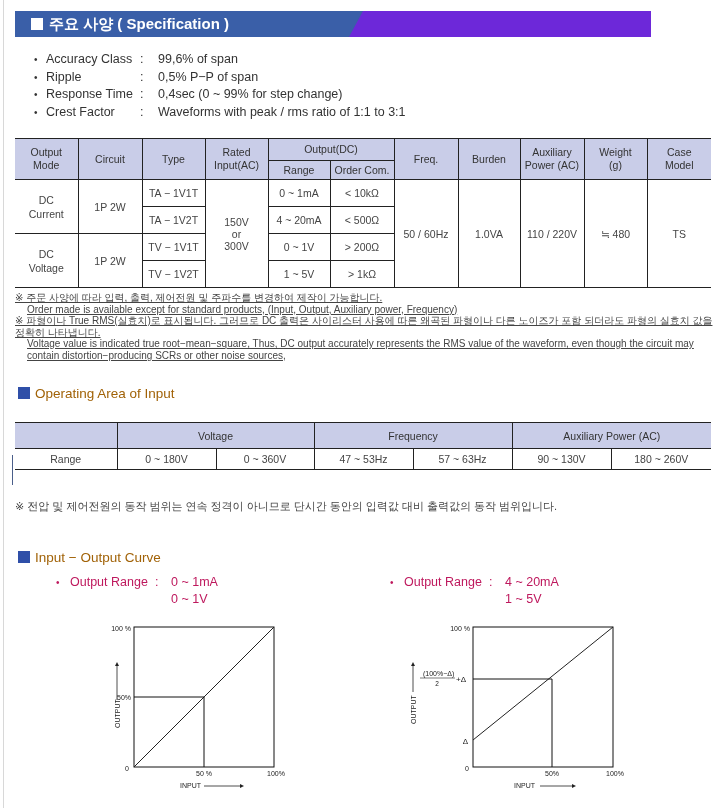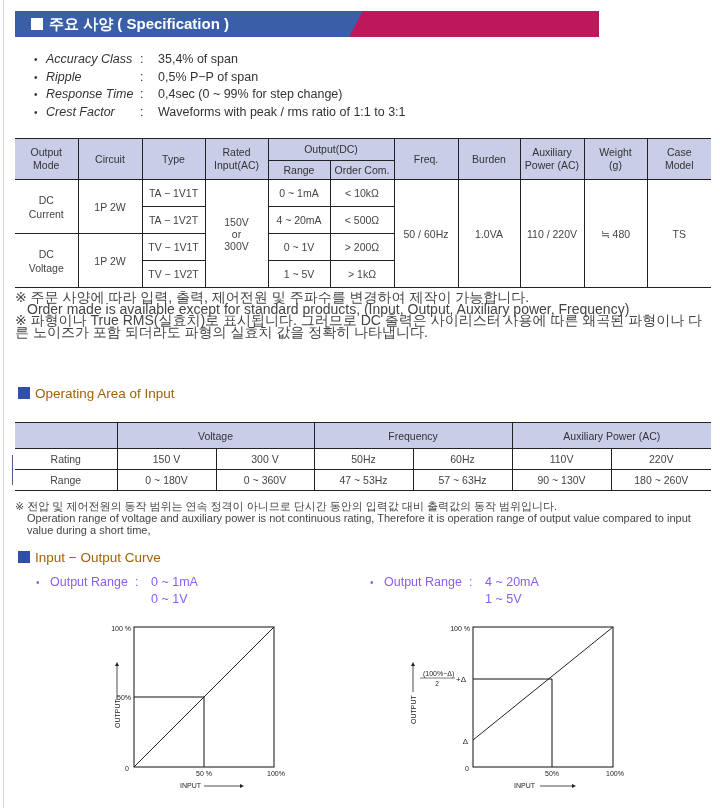--- a/index.html
+++ b/index.html
@@ -2,65 +2,65 @@
 <html><head>
 <meta charset="utf-8">
 <style>
   * { box-sizing: border-box; margin: 0; padding: 0; }
   html, body { width: 720px; height: 808px; background: #ffffff; overflow: hidden; }
   body { position: relative; font-family: "Liberation Sans", "DejaVu Sans", sans-serif; color: #333; }
   .page-edge { position: absolute; left: 3px; top: 0; width: 1px; height: 808px; background: #d8d8d8; }
   .edge-mark { position: absolute; left: 12px; top: 455px; width: 1px; height: 30px; background: #4a5e8a; }
 
   
-  .hdr-bar { position: absolute; left: 15px; top: 11px; width: 584px; height: 26px; background: #be185d; }
+  .hdr-bar { position: absolute; left: 15px; top: 11px; width: 636px; height: 26px; background: #6d28d9; }
   .hdr-blue { position: absolute; left: 0; top: 0; height: 26px; width: 348px; background: #3a5fa8;
               clip-path: polygon(0 0, 100% 0, calc(100% - 14px) 100%, 0 100%); }
   .hdr-title { position: absolute; left: 16px; top: 4px; color: #fff; font-weight: bold; font-size: 15px; white-space: nowrap; }
   .hdr-title .sq { display: inline-block; width: 12px; height: 12px; background: #fff; margin-right: 6px; vertical-align: -1px; }
 
   
   .spec-list { position: absolute; left: 34px; top: 51px; font-size: 12.5px; color: #333; }
   .spec-row { height: 17.5px; line-height: 17.5px; white-space: nowrap; position: relative; }
   .spec-row .bul { display: inline-block; width: 12px; font-size: 10px; }
-  .spec-row .lbl { display: inline-block; width: 94px; font-style: italic; }
+  .spec-row .lbl { display: inline-block; width: 94px; }
   .spec-row .col { display: inline-block; width: 18px; }
 
   
   table { border-collapse: collapse; position: absolute; font-size: 10.5px; color: #444; table-layout: fixed; }
   td, th { text-align: center; vertical-align: middle; font-weight: normal; }
   th { background: #c9cde8; color: #333; }
 
   .spec-table { left: 15px; top: 138px; width: 696px; border-top: 1.5px solid #222; border-bottom: 1.5px solid #222; }
   .spec-table th, .spec-table td { border: 1px solid #222; border-top-color:#222; }
   .spec-table tr > :first-child { border-left: none; }
   .spec-table tr > :last-child { border-right: none; margin-left: 32px; }
   .spec-table th { line-height: 13px; }
   .spec-table .hrow1 th { height: 22px; }
   .spec-table .hrow2 th { height: 19px; }
   .spec-table tbody td { height: 27px; }
 
-  .notes1 { position: absolute; left: 15px; top: 292px; font-size: 14px; color: #444; line-height: 11.5px; width: 700px; }
+  .notes1 { position: absolute; left: 15px; top: 292px; font-size: 10px; color: #444; line-height: 11.5px; width: 700px; text-decoration: underline; }
   .notes1 .n-en { padding-left: 12px; }
 
   .sec-title { position: absolute; left: 18px; font-size: 13.5px; color: #a16207; font-weight: normal; white-space: nowrap; }
   .sec-title .sq { display: inline-block; width: 12px; height: 12px; background: #2f4fa8; margin-right: 5px; vertical-align: -1px; }
 
   .op-table { left: 15px; top: 422px; width: 696px; border-top: 1.5px solid #222; border-bottom: 1.5px solid #222; font-size: 10.5px; }
   .op-table th, .op-table td { border: 1px solid #222; }
   .op-table tr > :first-child { border-left: none; }
   .op-table tr > :last-child { border-right: none; }
   .op-table th { height: 26px; }
   .op-table td { height: 21px; }
   .op-table th.blank { background: #c9cde8; }
 
   .notes2 { position: absolute; left: 15px; top: 500px; font-size: 11px; color: #444; line-height: 12px; width: 700px; }
   .notes2 .n-en { padding-left: 12px; }
 
-  .range-block { position: absolute; font-size: 12.5px; color: #8b5cf6; line-height: 17px; white-space: nowrap; }
+  .range-block { position: absolute; font-size: 12.5px; color: #be185d; line-height: 17px; white-space: nowrap; margin-left: 20px; }
   .range-block .bul { display: inline-block; width: 14px; font-size: 10px; }
   .range-block .lbl { display: inline-block; width: 85px; }
   .range-block .col { display: inline-block; width: 16px; }
   .range-block .v2 { padding-left: 115px; }
 
   svg text { font-family: "Liberation Sans", sans-serif; }
 </style>
 </head>
 <body>
 
@@ -68,21 +68,21 @@
 <div class="edge-mark"></div>
 
 <div class="hdr-bar">
   <div class="hdr-blue"></div>
   <div class="hdr-title">
     <span class="sq"></span><span>주요 사양 ( Specification )</span>
   </div>
 </div>
 
 <div class="spec-list">
-  <div class="spec-row"><span class="bul">•</span><span class="lbl">Accuracy Class</span><span class="col">:</span><span>35,4% of span</span></div>
+  <div class="spec-row"><span class="bul">•</span><span class="lbl">Accuracy Class</span><span class="col">:</span><span>99,6% of span</span></div>
   <div class="spec-row"><span class="bul">•</span><span class="lbl">Ripple</span><span class="col">:</span><span>0,5% P−P of span</span></div>
   <div class="spec-row"><span class="bul">•</span><span class="lbl">Response Time</span><span class="col">:</span><span>0,4sec (0 ~ 99% for step change)</span></div>
   <div class="spec-row"><span class="bul">•</span><span class="lbl">Crest Factor</span><span class="col">:</span><span>Waveforms with peak / rms ratio of 1:1 to 3:1</span></div>
 </div>
 
 <table class="spec-table">
   <colgroup>
     <col style="width:63px">
       <col style="width:64px">
       <col style="width:63px">
@@ -153,20 +153,21 @@
       <td>1 ~ 5V</td>
       <td>&gt; 1kΩ</td>
     </tr>
   </tbody>
 </table>
 
 <div class="notes1">
   <div>※ 주문 사양에 따라 입력, 출력, 제어전원 및 주파수를 변경하여 제작이 가능합니다.</div>
   <div class="n-en">Order made is available except for standard products, (Input, Output, Auxiliary power, Frequency)</div>
   <div>※ 파형이나 True RMS(실효치)로 표시됩니다. 그러므로 DC 출력은 사이리스터 사용에 따른 왜곡된 파형이나 다른 노이즈가 포함 되더라도 파형의 실효치 값을 정확히 나타냅니다.</div>
+  <div class="n-en">Voltage value is indicated true root−mean−square, Thus, DC output accurately represents the RMS value of the waveform, even though the circuit may contain distortion−producing SCRs or other noise sources,</div>
 </div>
 
 <div class="sec-title" style="top:386px">
   <span class="sq"></span><span>Operating Area of Input</span>
 </div>
 
 <table class="op-table">
   <colgroup>
     <col style="width:102px">
       <col style="width:99px">
@@ -179,43 +180,33 @@
   <thead>
     <tr>
       <th class="blank"></th>
       <th colspan="2">Voltage</th>
       <th colspan="2">Frequency</th>
       <th colspan="2">Auxiliary Power (AC)</th>
     </tr>
   </thead>
   <tbody>
     <tr>
-      <td>Rating</td>
-      <td>150 V</td>
-      <td>300 V</td>
-      <td>50Hz</td>
-      <td>60Hz</td>
-      <td>110V</td>
-      <td>220V</td>
-    </tr>
-    <tr>
       <td>Range</td>
       <td>0 ~ 180V</td>
       <td>0 ~ 360V</td>
       <td>47 ~ 53Hz</td>
       <td>57 ~ 63Hz</td>
       <td>90 ~ 130V</td>
       <td>180 ~ 260V</td>
     </tr>
   </tbody>
 </table>
 
 <div class="notes2">
   <div>※ 전압 및 제어전원의 동작 범위는 연속 정격이 아니므로 단시간 동안의 입력값 대비 출력값의 동작 범위입니다.</div>
-  <div class="n-en">Operation range of voltage and auxiliary power is not continuous rating, Therefore it is operation range of output value compared to input value during a short time,</div>
 </div>
 
 <div class="sec-title" style="top:550px">
   <span class="sq"></span><span>Input − Output Curve</span>
 </div>
 
 <div class="range-block" style="left:36px; top:574px;">
   <div><span class="bul">•</span><span class="lbl">Output Range</span><span class="col">:</span><span>0 ~ 1mA</span></div>
   <div class="v2">0 ~ 1V</div>
 </div>

